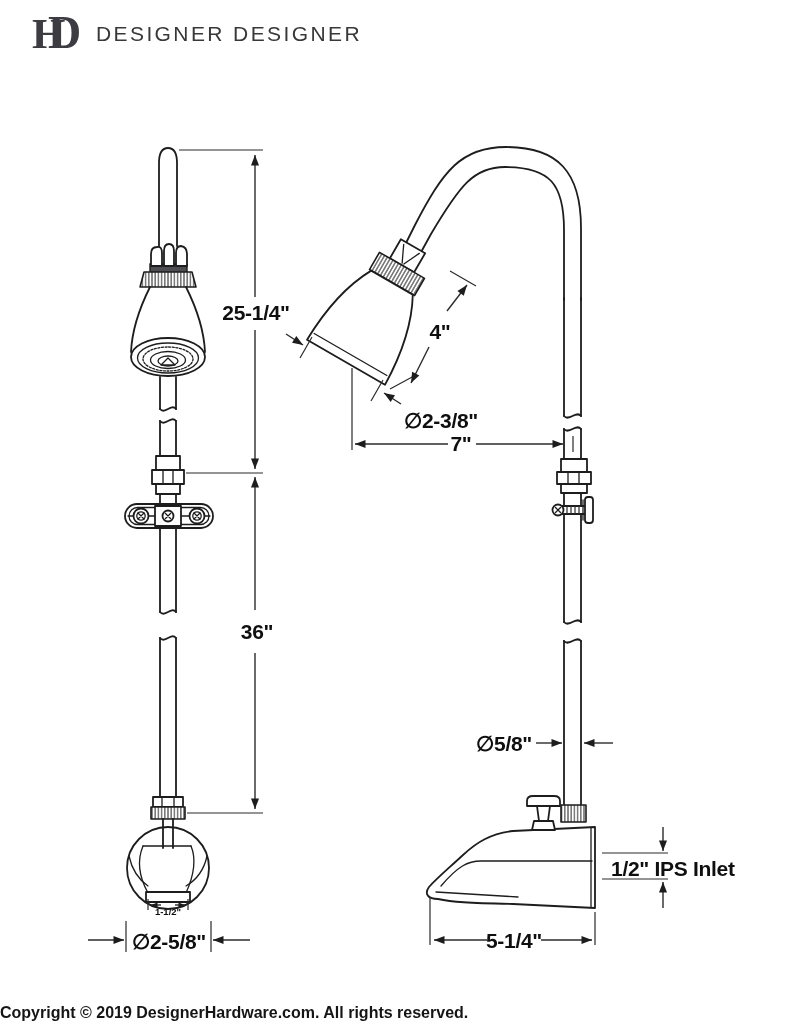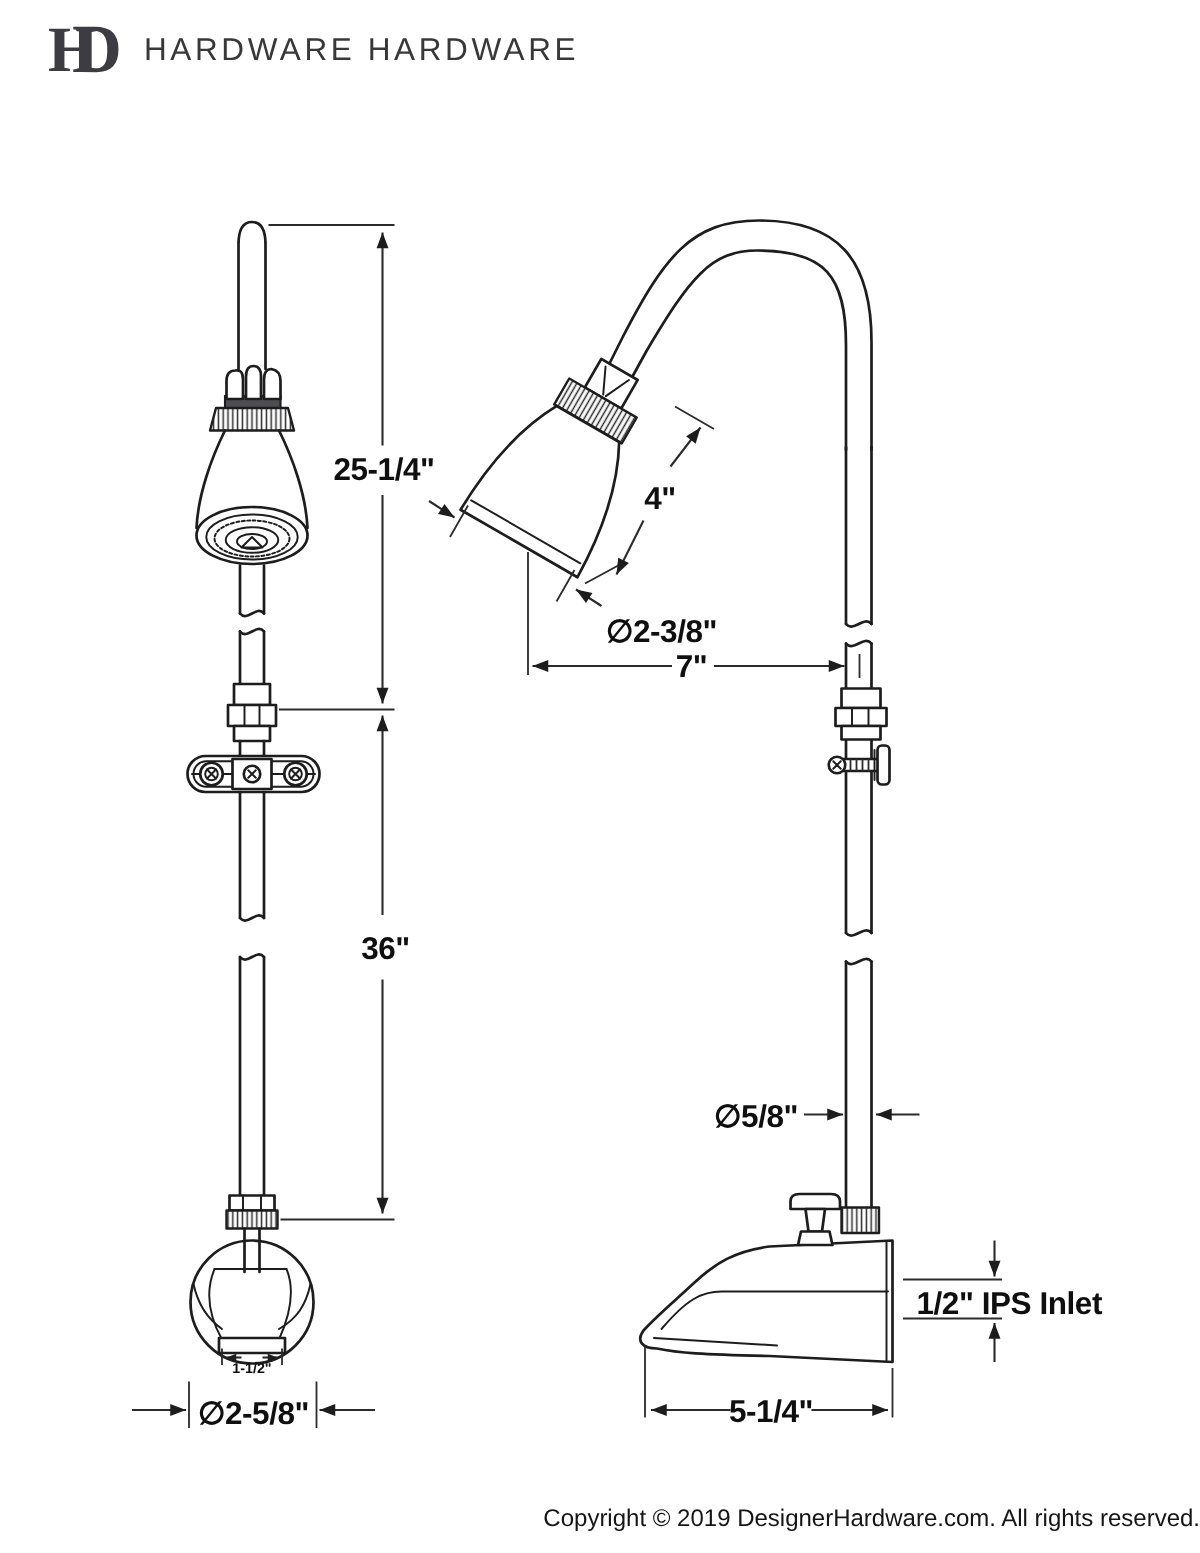--- a/index.html
+++ b/index.html
@@ -7,21 +7,21 @@
   .page{position:absolute;inset:0;background:#fff;overflow:hidden;}
 
   
   .hdr{position:absolute;left:28px;top:8px;height:52px;display:flex;align-items:center;}
   .logo{position:relative;width:62px;height:50px;}
   .logo .ld{position:absolute;left:20px;top:1px;font-family:"Liberation Serif",serif;font-weight:bold;font-size:46px;line-height:46px;color:#3c3c42;}
   .logo .lh{position:absolute;left:4px;top:3px;font-family:"Liberation Serif",serif;font-weight:bold;font-size:43px;line-height:43px;color:#3c3c42;}
   .brand{margin-left:6px;font-size:21px;letter-spacing:2.4px;color:#383838;white-space:nowrap;}
 
   
-  .ftr{position:absolute;left:0;right:0;top:1004px;text-align:right;font-size:16px;color:#151515;}
+  .ftr{position:absolute;left:0;right:0;top:1004px;text-align:left;font-size:16px;color:#151515;font-weight:bold;}
 
   
   svg{position:absolute;left:0;top:0;}
   .obj{fill:none;stroke:#1d1d1d;stroke-width:1.8;stroke-linecap:round;stroke-linejoin:round;}
   .objt{fill:none;stroke:#1d1d1d;stroke-width:1.3;stroke-linecap:round;stroke-linejoin:round;}
   .objf{fill:#ffffff;stroke:#1d1d1d;stroke-width:1.8;stroke-linejoin:round;}
   .knf{fill:url(#kn);stroke:#1d1d1d;stroke-width:1.6;stroke-linejoin:round;}
   .dim{fill:none;stroke:#2b2b2b;stroke-width:1.4;}
   .ext{fill:none;stroke:#2b2b2b;stroke-width:1.2;}
   .t21{font:bold 21px "Liberation Sans",sans-serif;fill:#0f0f0f;letter-spacing:-0.3px;}
@@ -30,21 +30,21 @@
 </head>
 <body>
 
 <div class="page">
 
   <div class="hdr">
     <div class="logo">
       <span class="ld">D</span>
       <span class="lh">H</span>
     </div>
-    <span class="brand">HARDWARE HARDWARE</span>
+    <span class="brand">DESIGNER DESIGNER</span>
   </div>
 
   <svg width="800" height="1035" viewBox="0 0 800 1035">
     <defs>
       <marker id="arr" markerWidth="12" markerHeight="10" refX="11" refY="5" orient="auto" markerUnits="userSpaceOnUse">
         <path d="M0.5,1 L11,5 L0.5,9 Z" fill="#1d1d1d"></path>
       </marker>
       <marker id="arrs" markerWidth="8" markerHeight="6" refX="7" refY="3" orient="auto" markerUnits="userSpaceOnUse">
         <path d="M0.5,0.5 L7,3 L0.5,5.5 Z" fill="#1d1d1d"></path>
       </marker>

